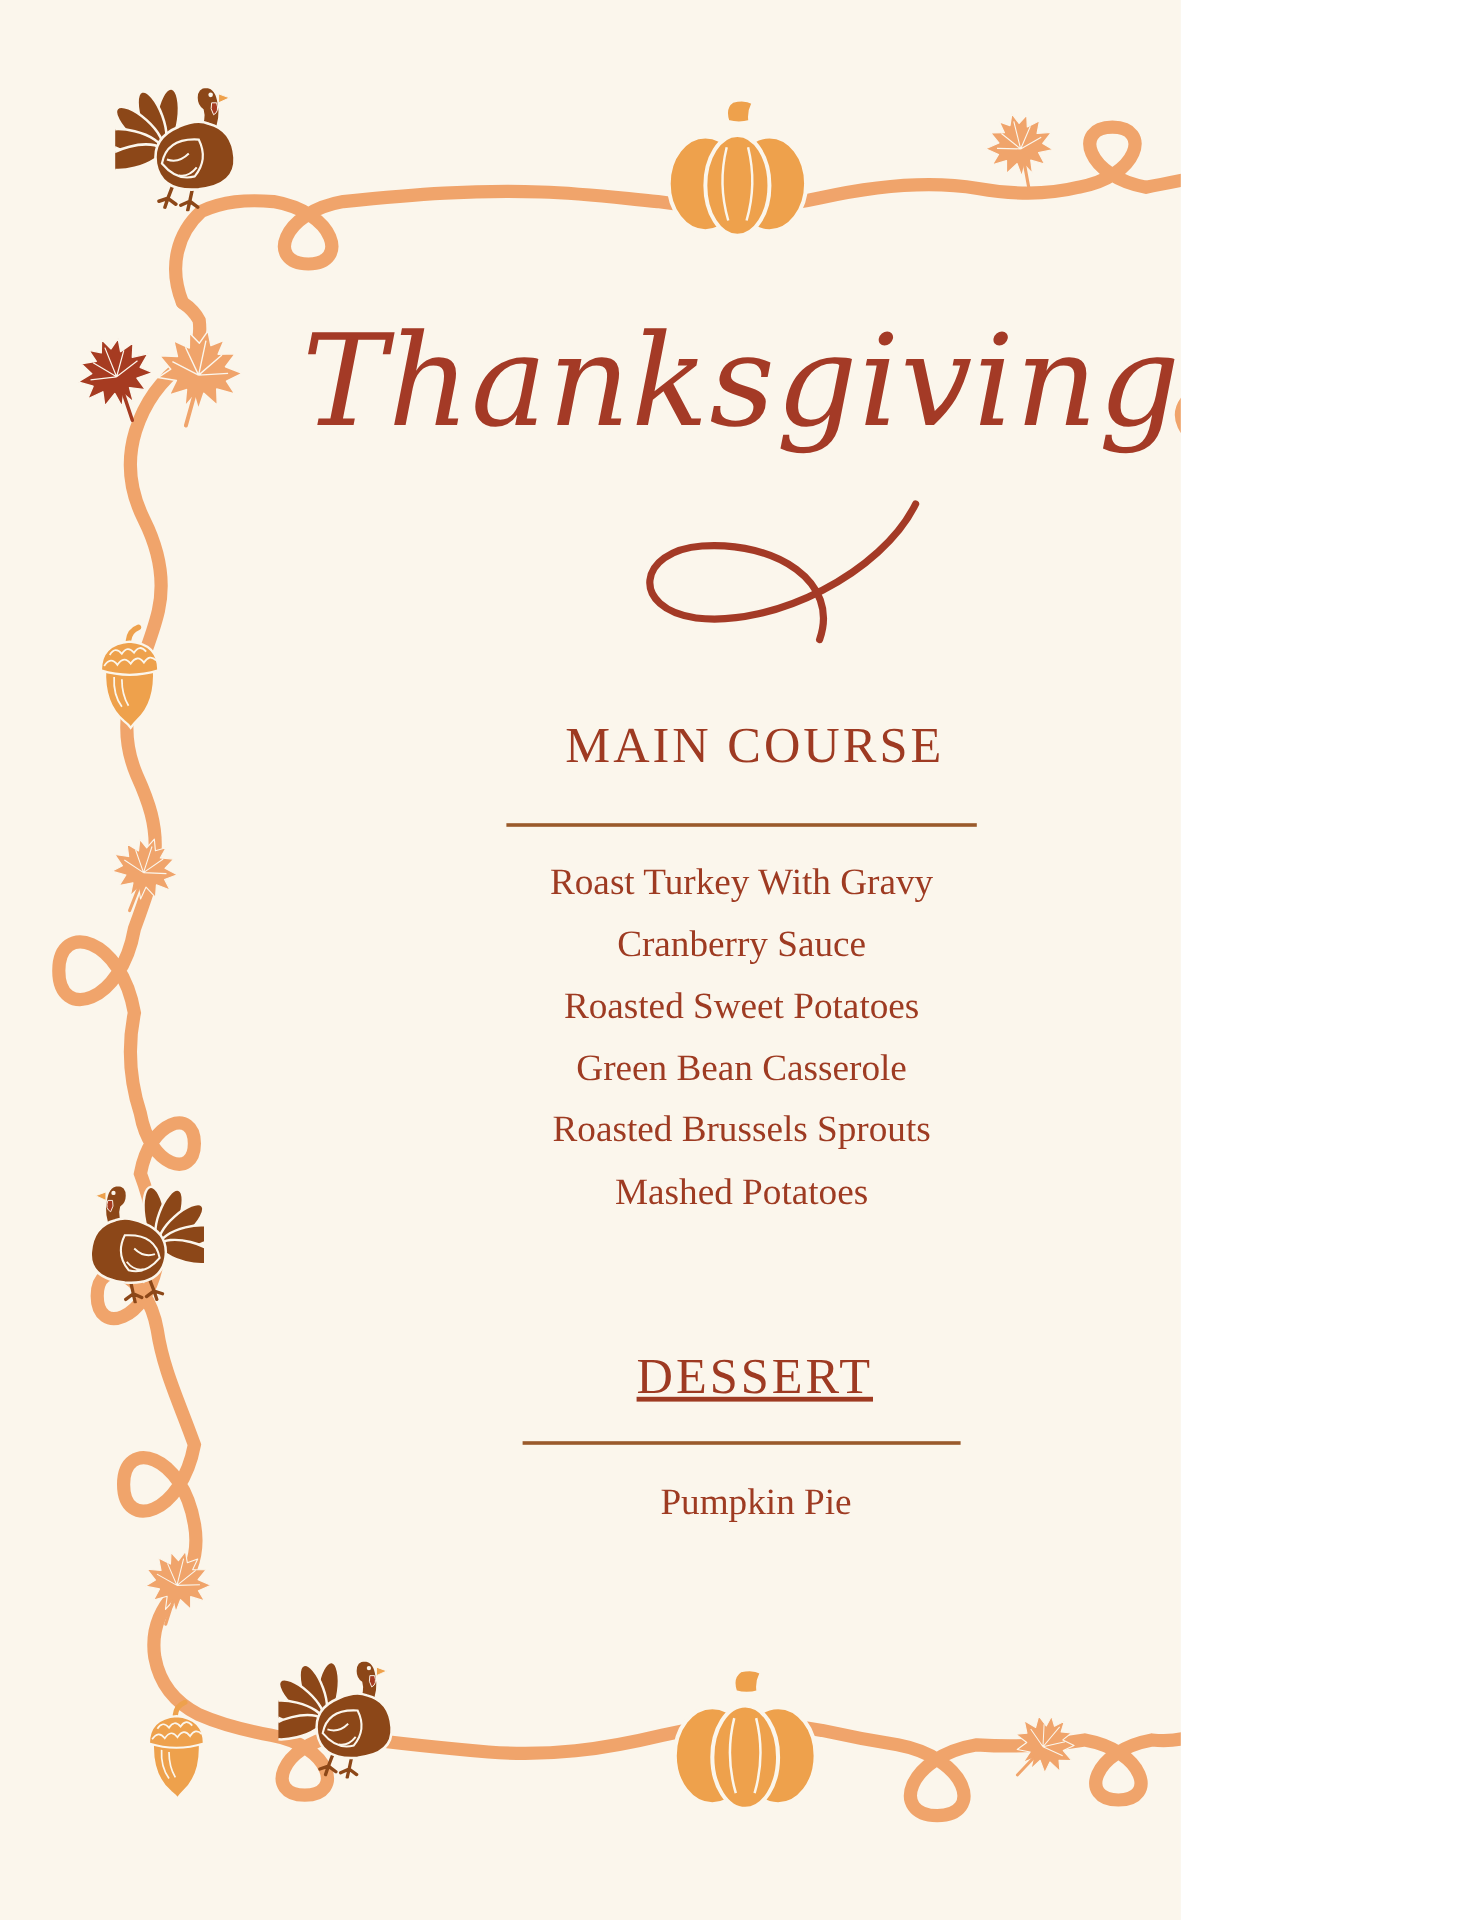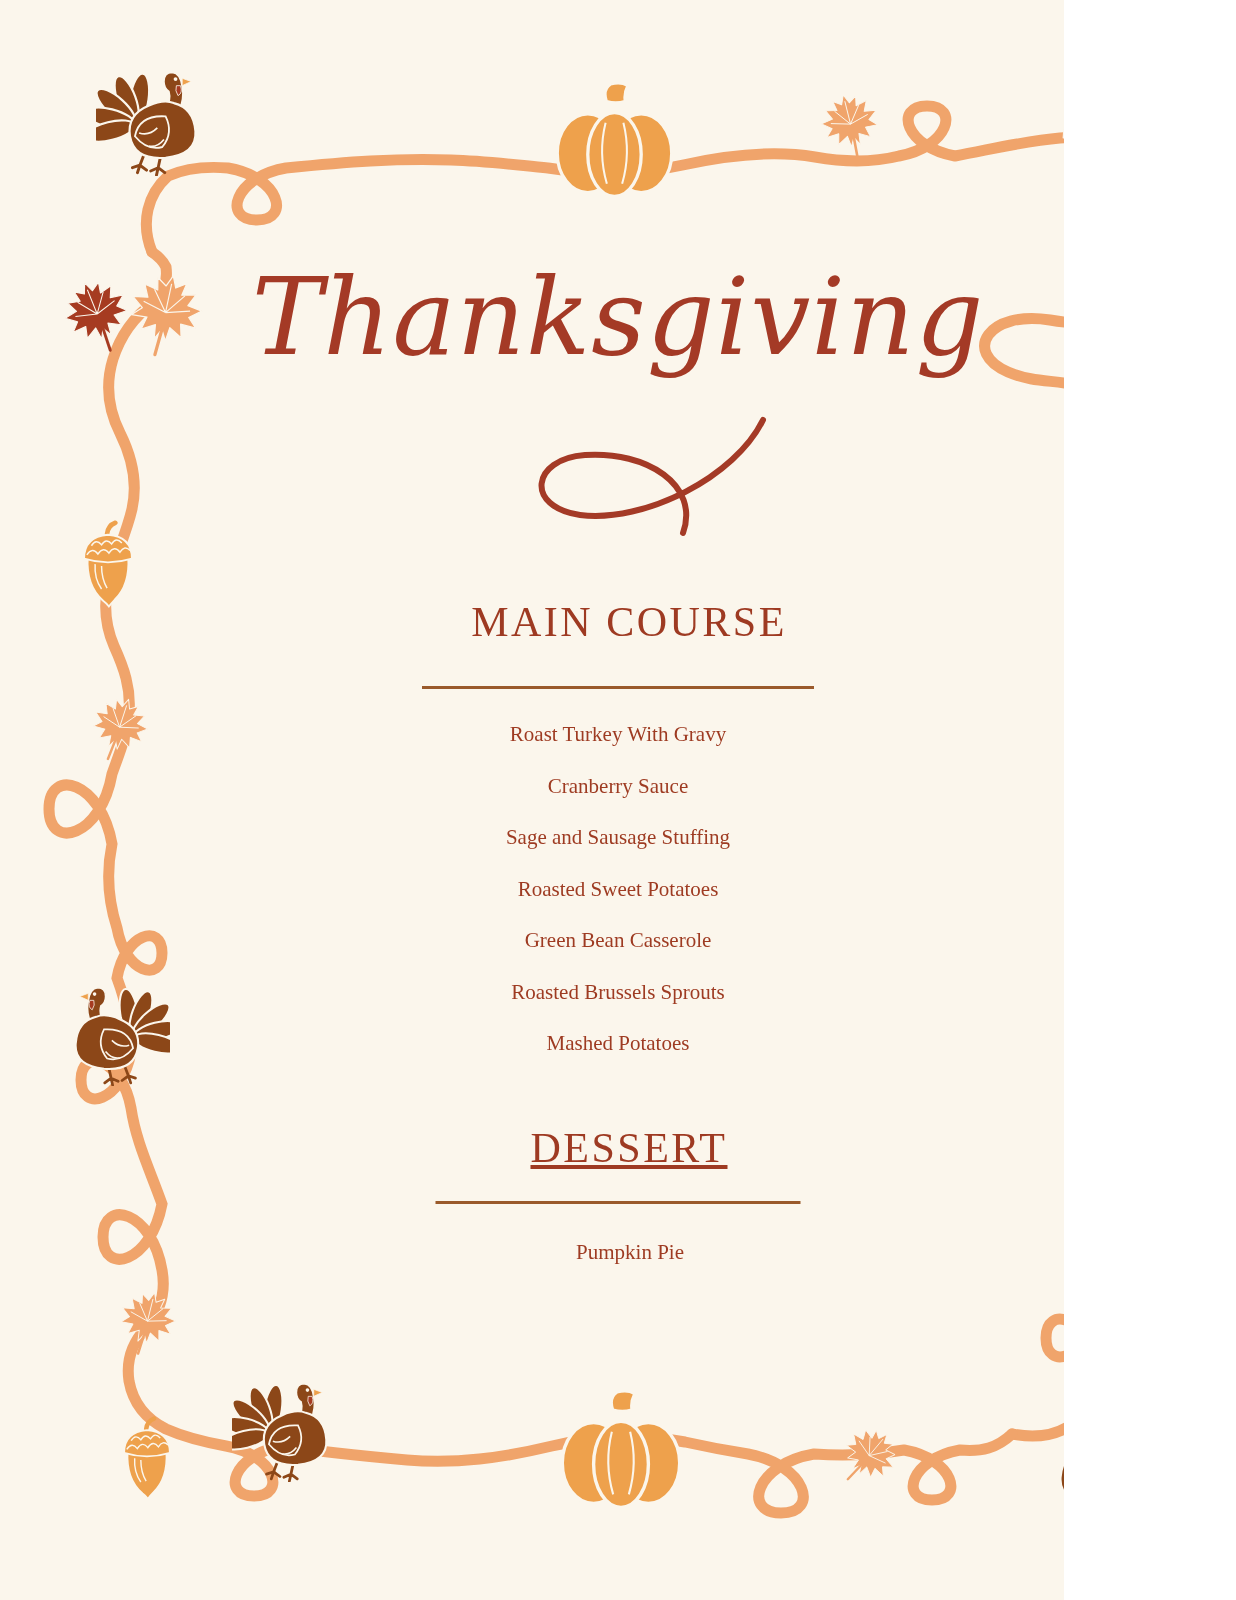--- a/index.html
+++ b/index.html
@@ -1,18 +1,18 @@
 <!DOCTYPE html>
 <html><head>
 <meta charset="utf-8">
 <style>
   html,body{margin:0;padding:0;}
   .page{
     position:relative;
-    width:1064px;height:1600px;
+    width:984px;height:1600px;
     background:#FBF6EC;
     overflow:hidden;
     font-family:"Liberation Serif","DejaVu Serif",serif;
   }
   .border-svg{position:absolute;left:0;top:0;width:1236px;height:1600px;}
   .content{position:absolute;left:0;top:0;width:1236px;height:1600px;}
   .title{
     position:absolute;top:252px;left:0;width:100%;
     text-align:center;
     font-family:"DejaVu Serif","Liberation Serif",serif;
@@ -35,21 +35,21 @@
   .divider{
     position:absolute;left:50%;transform:translateX(-50%);
     height:3px;background:#9A5A2B;border:none;margin:0;
   }
   .divider-1{top:686px;width:392px;}
   .divider-2{top:1201px;width:365px;}
   .menu-items{
     position:absolute;left:0;width:100%;
     text-align:center;
     color:#9E3B22;
-    font-size:21px;
+    font-size:31px;
   }
   .items-main{top:709px;}
   .items-main .menu-item{line-height:51.5px;}
   .items-dessert{top:1227px;}
   .items-dessert .menu-item{line-height:50px;padding-left:24px;}
 </style>
 </head>
 <body>
 
 <div class="page">
@@ -181,21 +181,20 @@
     <svg class="flourish" viewBox="0 0 290 130" xmlns="http://www.w3.org/2000/svg" aria-hidden="true">
       <path d="M 268,5 C 240,62 150,108 85,100 C 30,92 36,44 90,40 C 152,36 205,70 188,118" fill="none" stroke="#A43A26" stroke-width="6" stroke-linecap="round"></path>
     </svg>
 
     <div class="section-heading heading-main">MAIN COURSE</div>
     <hr class="divider divider-1">
 
     <div class="menu-items items-main">
       <div class="menu-item">Roast Turkey With Gravy</div>
       <div class="menu-item">Cranberry Sauce</div>
-      <div class="menu-item">Sage and Sausage Stuffing</div>
       <div class="menu-item">Roasted Sweet Potatoes</div>
       <div class="menu-item">Green Bean Casserole</div>
       <div class="menu-item">Roasted Brussels Sprouts</div>
       <div class="menu-item">Mashed Potatoes</div>
     </div>
 
     <div class="section-heading heading-dessert">DESSERT</div>
     <hr class="divider divider-2">
 
     <div class="menu-items items-dessert">

